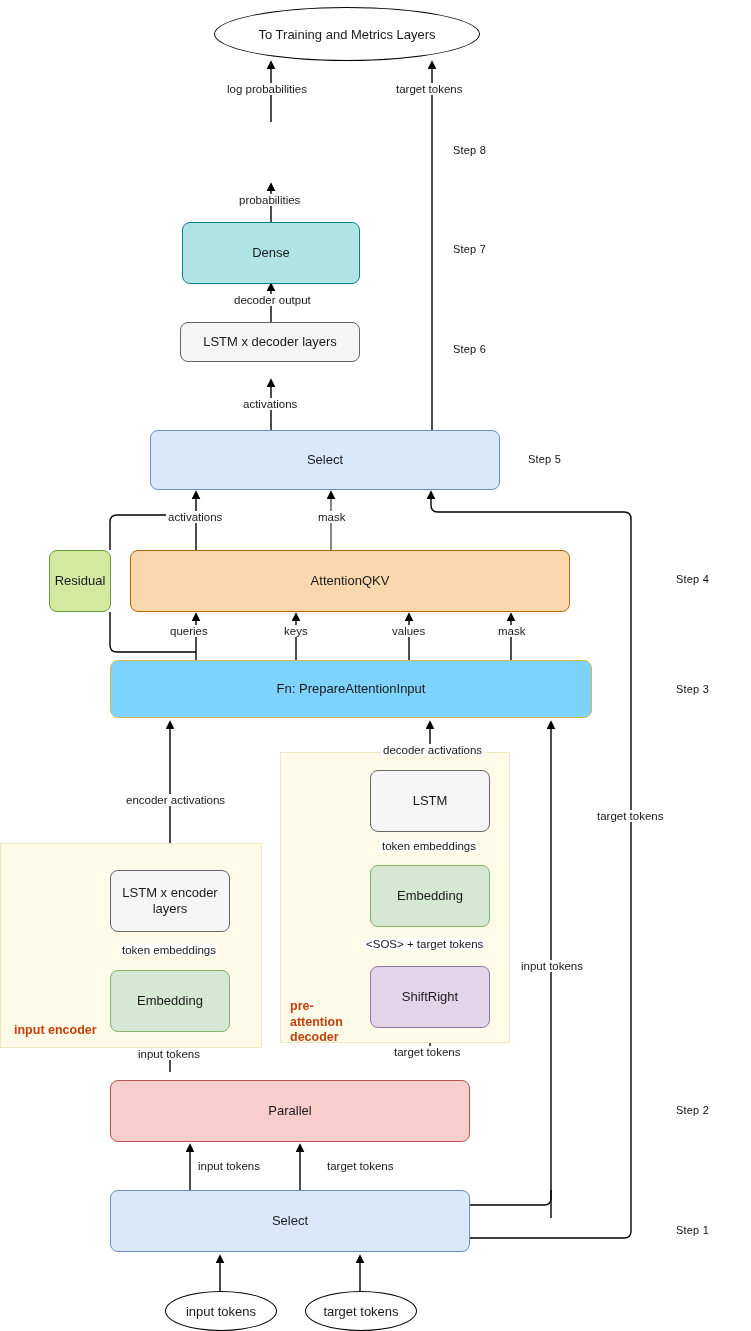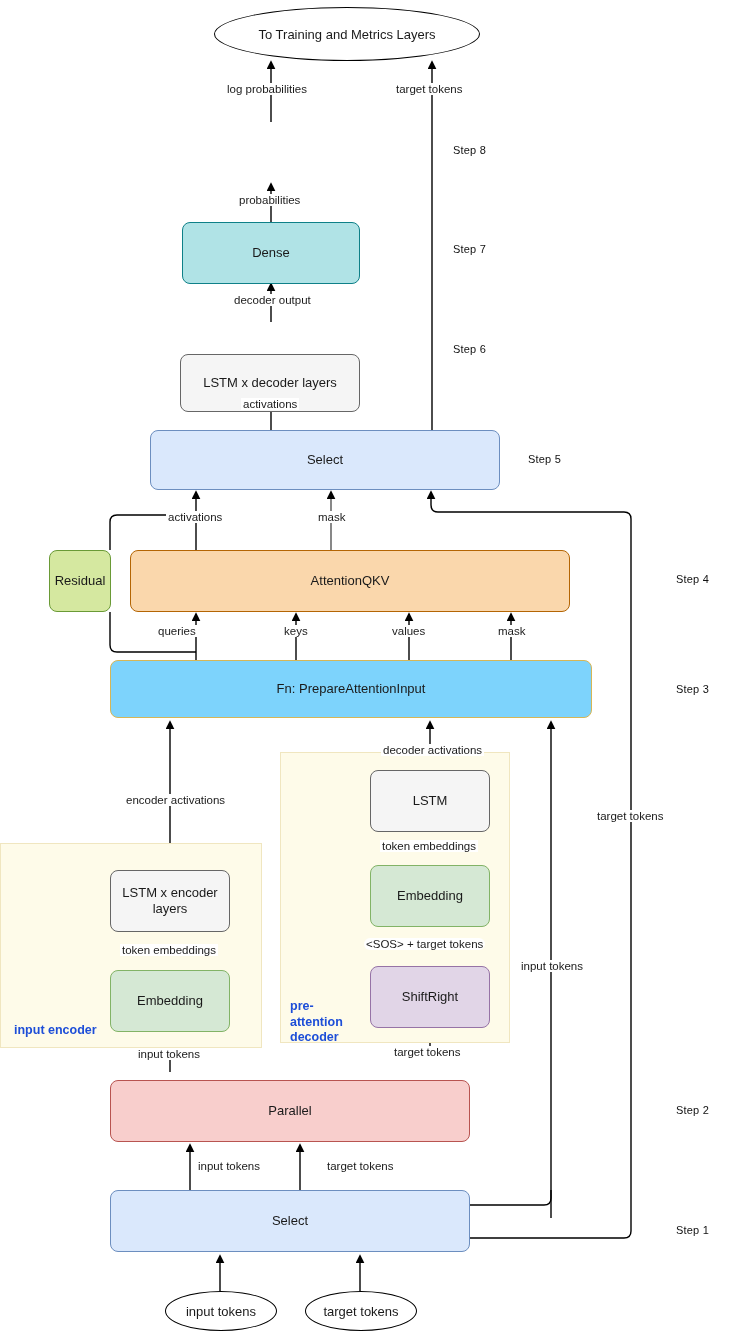--- a/index.html
+++ b/index.html
@@ -1,21 +1,21 @@
 <!DOCTYPE html>
 <html><head>
 <meta charset="utf-8">
 <style>
   html,body{margin:0;padding:0;background:#ffffff;}
   body{font-family:"Liberation Sans","DejaVu Sans",sans-serif;}
   #canvas{position:relative;width:751px;height:1331px;background:#fff;overflow:hidden;}
   .node{position:absolute;box-sizing:border-box;display:flex;align-items:center;justify-content:center;text-align:center;border-radius:8px;font-size:13px;color:#1a1a1a;line-height:1.25;}
   .ellipse{position:absolute;box-sizing:border-box;display:flex;align-items:center;justify-content:center;text-align:center;border:1.4px solid #000;border-radius:50%;background:#fff;font-size:13px;color:#1a1a1a;}
   .panel{position:absolute;box-sizing:border-box;background:#fefbe9;border:1px solid #f0e6c0;}
-  .panel-label{position:absolute;font-size:12.5px;font-weight:bold;color:#1d4ed8;}
+  .panel-label{position:absolute;font-size:12.5px;font-weight:bold;color:#c2410c;}
   .steplab{position:absolute;font-size:11px;font-weight:normal;color:#111;letter-spacing:.2px;}
   .edgelabel{position:absolute;font-size:11.5px;color:#1a1a1a;background:#fff;padding:0 2px;white-space:nowrap;}
   svg.wires{position:absolute;left:0;top:0;width:751px;height:1331px;pointer-events:none;}
 </style>
 </head>
 <body>
 
 <div id="canvas">
 
   <svg class="wires" viewBox="0 0 751 1331">
@@ -91,21 +91,21 @@
   <div class="panel-label" style="left:14px;top:1023px;">input encoder</div>
 
   <div class="panel" style="left:280px;top:752px;width:230px;height:291px;"></div>
   <div class="panel-label" style="left:290px;top:999px;width:76px;text-align:left;line-height:1.25;"><span>pre-attention decoder</span></div>
 
 
   <div class="node" style="left:182px;top:222px;width:178px;height:62px;background:#b0e3e6;border:1.6px solid #0e8088;">
     <span>Dense</span>
   </div>
 
-  <div class="node" style="left:180px;top:322px;width:180px;height:58px;background:#f5f5f5;border:1.4px solid #666666;margin-top:32px;">
+  <div class="node" style="left:180px;top:322px;width:180px;height:40px;background:#f5f5f5;border:1.4px solid #666666;">
     <span>LSTM x decoder layers</span>
   </div>
 
   <div class="node" style="left:150px;top:430px;width:350px;height:60px;background:#dae8fc;border:1.4px solid #6c8ebf;">
     <span>Select</span>
   </div>
 
   <div class="node" style="left:49px;top:550px;width:62px;height:62px;background:#d5e8a0;border:1.4px solid #6a9a36;">
     <span>Residual</span>
   </div>
@@ -146,21 +146,21 @@
     <span>Select</span>
   </div>
 
   <div class="edgelabel" style="left:225px;top:83px;">log probabilities</div>
   <div class="edgelabel" style="left:394px;top:83px;">target tokens</div>
   <div class="edgelabel" style="left:237px;top:194px;">probabilities</div>
   <div class="edgelabel" style="left:232px;top:294px;">decoder output</div>
   <div class="edgelabel" style="left:241px;top:398px;">activations</div>
   <div class="edgelabel" style="left:166px;top:511px;">activations</div>
   <div class="edgelabel" style="left:316px;top:511px;">mask</div>
-  <div class="edgelabel" style="left:156px;top:625px;">queries</div>
+  <div class="edgelabel" style="left:168px;top:625px;">queries</div>
   <div class="edgelabel" style="left:282px;top:625px;">keys</div>
   <div class="edgelabel" style="left:390px;top:625px;">values</div>
   <div class="edgelabel" style="left:496px;top:625px;">mask</div>
   <div class="edgelabel" style="left:381px;top:744px;">decoder activations</div>
   <div class="edgelabel" style="left:124px;top:794px;">encoder activations</div>
   <div class="edgelabel" style="left:380px;top:840px;">token embeddings</div>
   <div class="edgelabel" style="left:364px;top:938px;border-radius:6px;">&lt;SOS&gt; + target tokens</div>
   <div class="edgelabel" style="left:120px;top:944px;">token embeddings</div>
   <div class="edgelabel" style="left:136px;top:1048px;">input tokens</div>
   <div class="edgelabel" style="left:392px;top:1046px;">target tokens</div>

